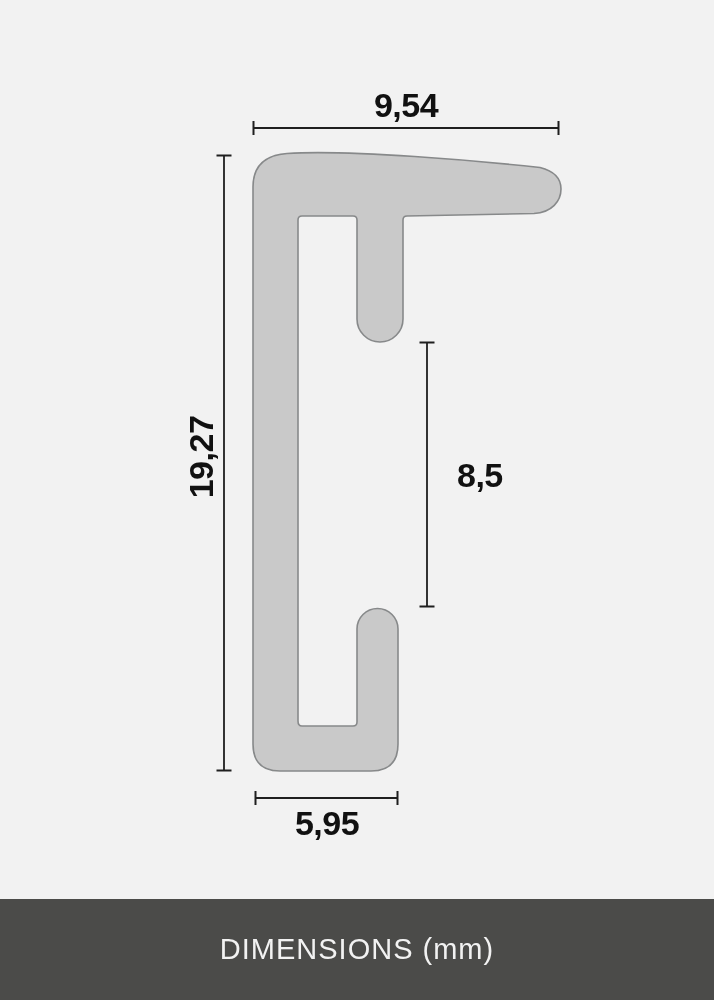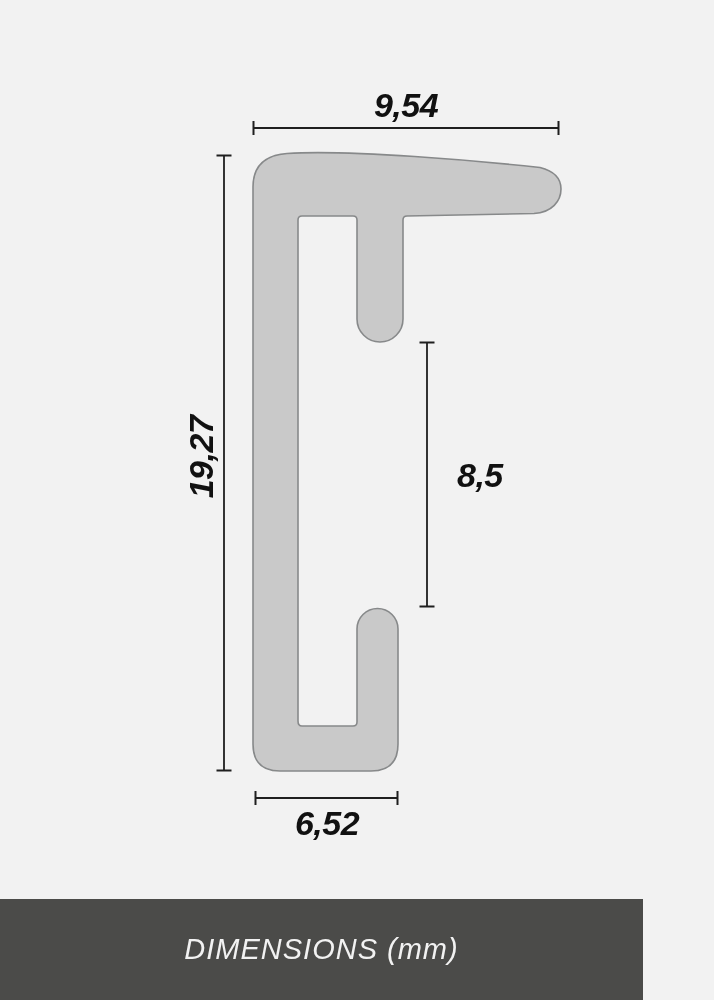--- a/index.html
+++ b/index.html
@@ -4,21 +4,20 @@
 <style>
   html, body { margin: 0; padding: 0; }
   body { font-family: "Liberation Sans", sans-serif; }
 
   .stage {
     position: relative;
     width: 714px;
     height: 1000px;
     background: #f2f2f2;
     overflow: hidden;
-    font-style: italic;
   }
 
   .drawing {
     position: absolute;
     inset: 0;
   }
 
   .profile-path {
     stroke: #87898a;
     stroke-width: 1.6;
@@ -46,21 +45,21 @@
   }
   .dim-label.top    { left: 406px; top: 88px;  transform: translateX(-50%); }
   .dim-label.left   { left: 201px; top: 457px; transform: translate(-50%,-50%) rotate(-90deg); }
   .dim-label.inner  { left: 457px; top: 475px; transform: translateY(-50%); }
   .dim-label.bottom { left: 327px; top: 806px; transform: translateX(-50%); }
 
   .footer-bar {
     position: absolute;
     left: 0;
     top: 899px;
-    width: 643px;
+    width: 714px;
     height: 101px;
     background: #4b4b49;
     display: flex;
     align-items: center;
     justify-content: center;
   }
   .footer-label {
     color: #f2f2f2;
     font-size: 29px;
     font-weight: 400;
@@ -124,19 +123,19 @@
       <line class="dim-tick" x1="397.5" y1="791" x2="397.5" y2="805"></line>
     </g>
   </svg>
 
   <div class="dim-label top">9,54</div>
 
   <div class="dim-label left">19,27</div>
 
   <div class="dim-label inner">8,5</div>
 
-  <div class="dim-label bottom">6,52</div>
+  <div class="dim-label bottom">5,95</div>
 
   <div class="footer-bar">
     <span class="footer-label">DIMENSIONS (mm)</span>
   </div>
 
 </div>
 
 </body></html>

